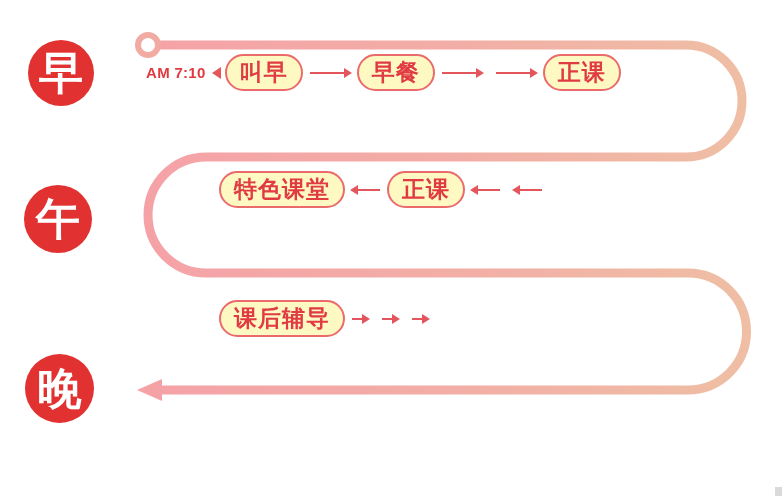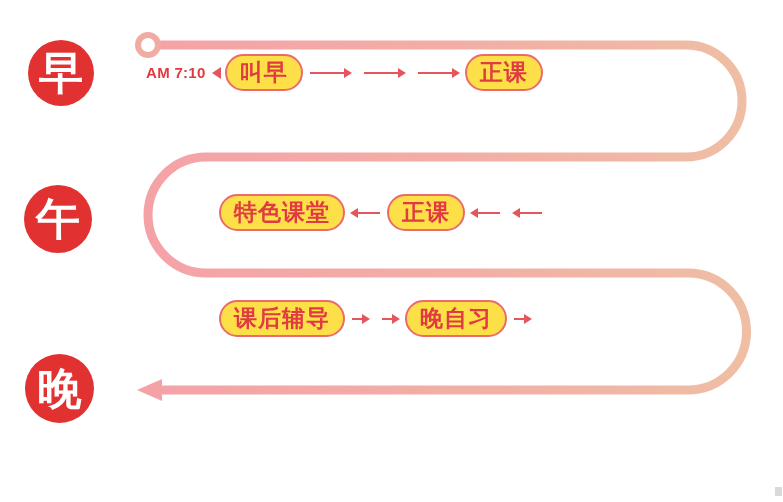--- a/index.html
+++ b/index.html
@@ -29,42 +29,42 @@
   .badge.b1{left:28px;top:40px;width:66px;height:66px;}
   .badge.b2{left:24px;top:185px;width:68px;height:68px;}
   .badge.b3{left:25px;top:354px;width:69px;height:69px;}
   
   .row{
     position:absolute;z-index:3;
     display:flex;align-items:center;
     white-space:nowrap;
   }
   .row.r1{left:146px;top:54px;}
-  .row.r2{left:219px;top:194px;}
+  .row.r2{left:219px;top:171px;}
   .row.r3{left:219px;top:292px;margin-top:8px;}
   .row.r4{left:146px;top:413px;}
   .time{
     color:#E03A40;
     font-weight:800;
     font-size:15px;
     letter-spacing:.3px;
     margin-right:5px;
   }
   .tri{
     width:0;height:0;flex:none;
     border-right:9px solid #E4565B;
     border-top:6px solid transparent;
     border-bottom:6px solid transparent;
     margin:0 4px 0 1px;
   }
   .pill{
     display:inline-block;
     border:2.5px solid #EB6B6B;
     border-radius:22px;
-    background:#fde047;
+    background:#fef9c3;
     color:#E03B43;
     font-weight:800;
     font-size:23px;
     letter-spacing:1px;
     line-height:1.15;
     padding:3px 13px 4px;
   }
   .arr{
     position:relative;flex:none;
     height:2px;background:#E4565B;
@@ -110,37 +110,37 @@
 
   <div class="badge b1">早</div>
   <div class="badge b2">午</div>
   <div class="badge b3">晚</div>
 
   <div class="row r1">
     <span class="time">AM 7:10</span>
     <span class="tri"></span>
     <span class="pill">叫早</span>
     <span class="arr right w-lg"></span>
+    <span class="pill">早餐</span>
     <span class="arr right w-lg"></span>
     <span class="arr right w-lg"></span>
     <span class="pill">正课</span>
   </div>
 
   <div class="row r2">
     <span class="pill">特色课堂</span>
     <span class="arr left w-md"></span>
     <span class="pill">正课</span>
     <span class="arr left w-md"></span>
     <span class="arr left w-md"></span>
   </div>
 
   <div class="row r3">
     <span class="pill">课后辅导</span>
     <span class="arr right w-sm"></span>
     <span class="arr right w-sm"></span>
-    <span class="pill">晚自习</span>
     <span class="arr right w-sm"></span>
   </div>
 
 
   <div class="watermark"></div>
 
 </div>
 
 </body></html>

